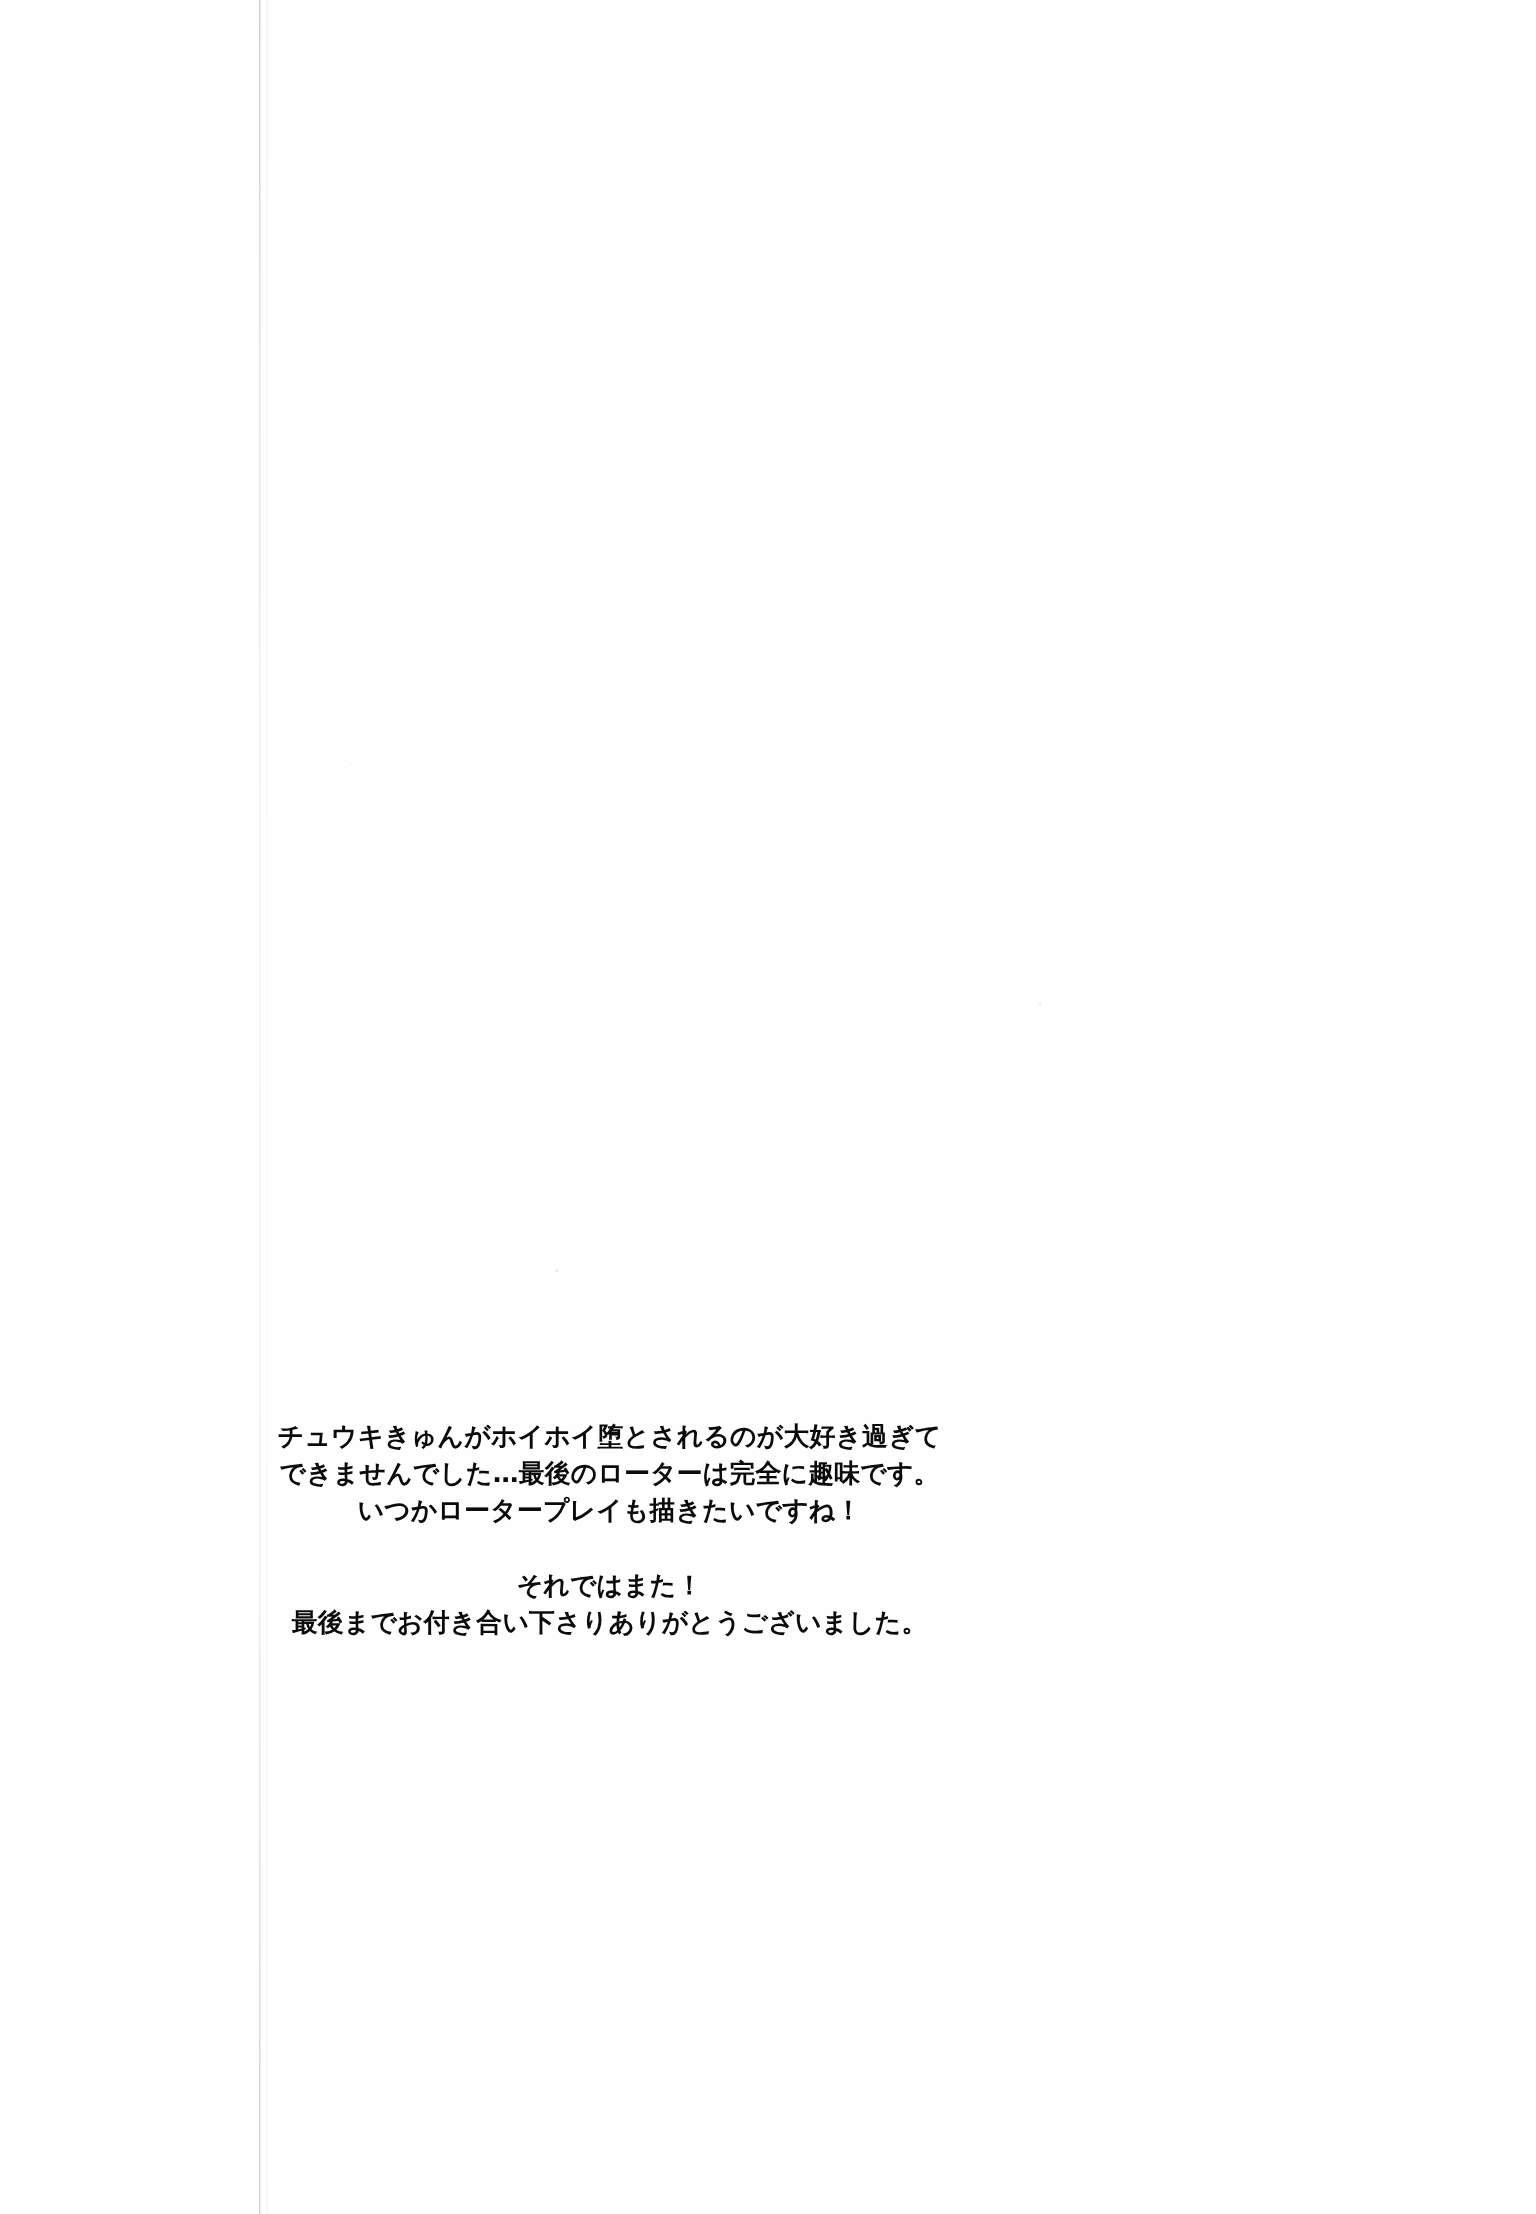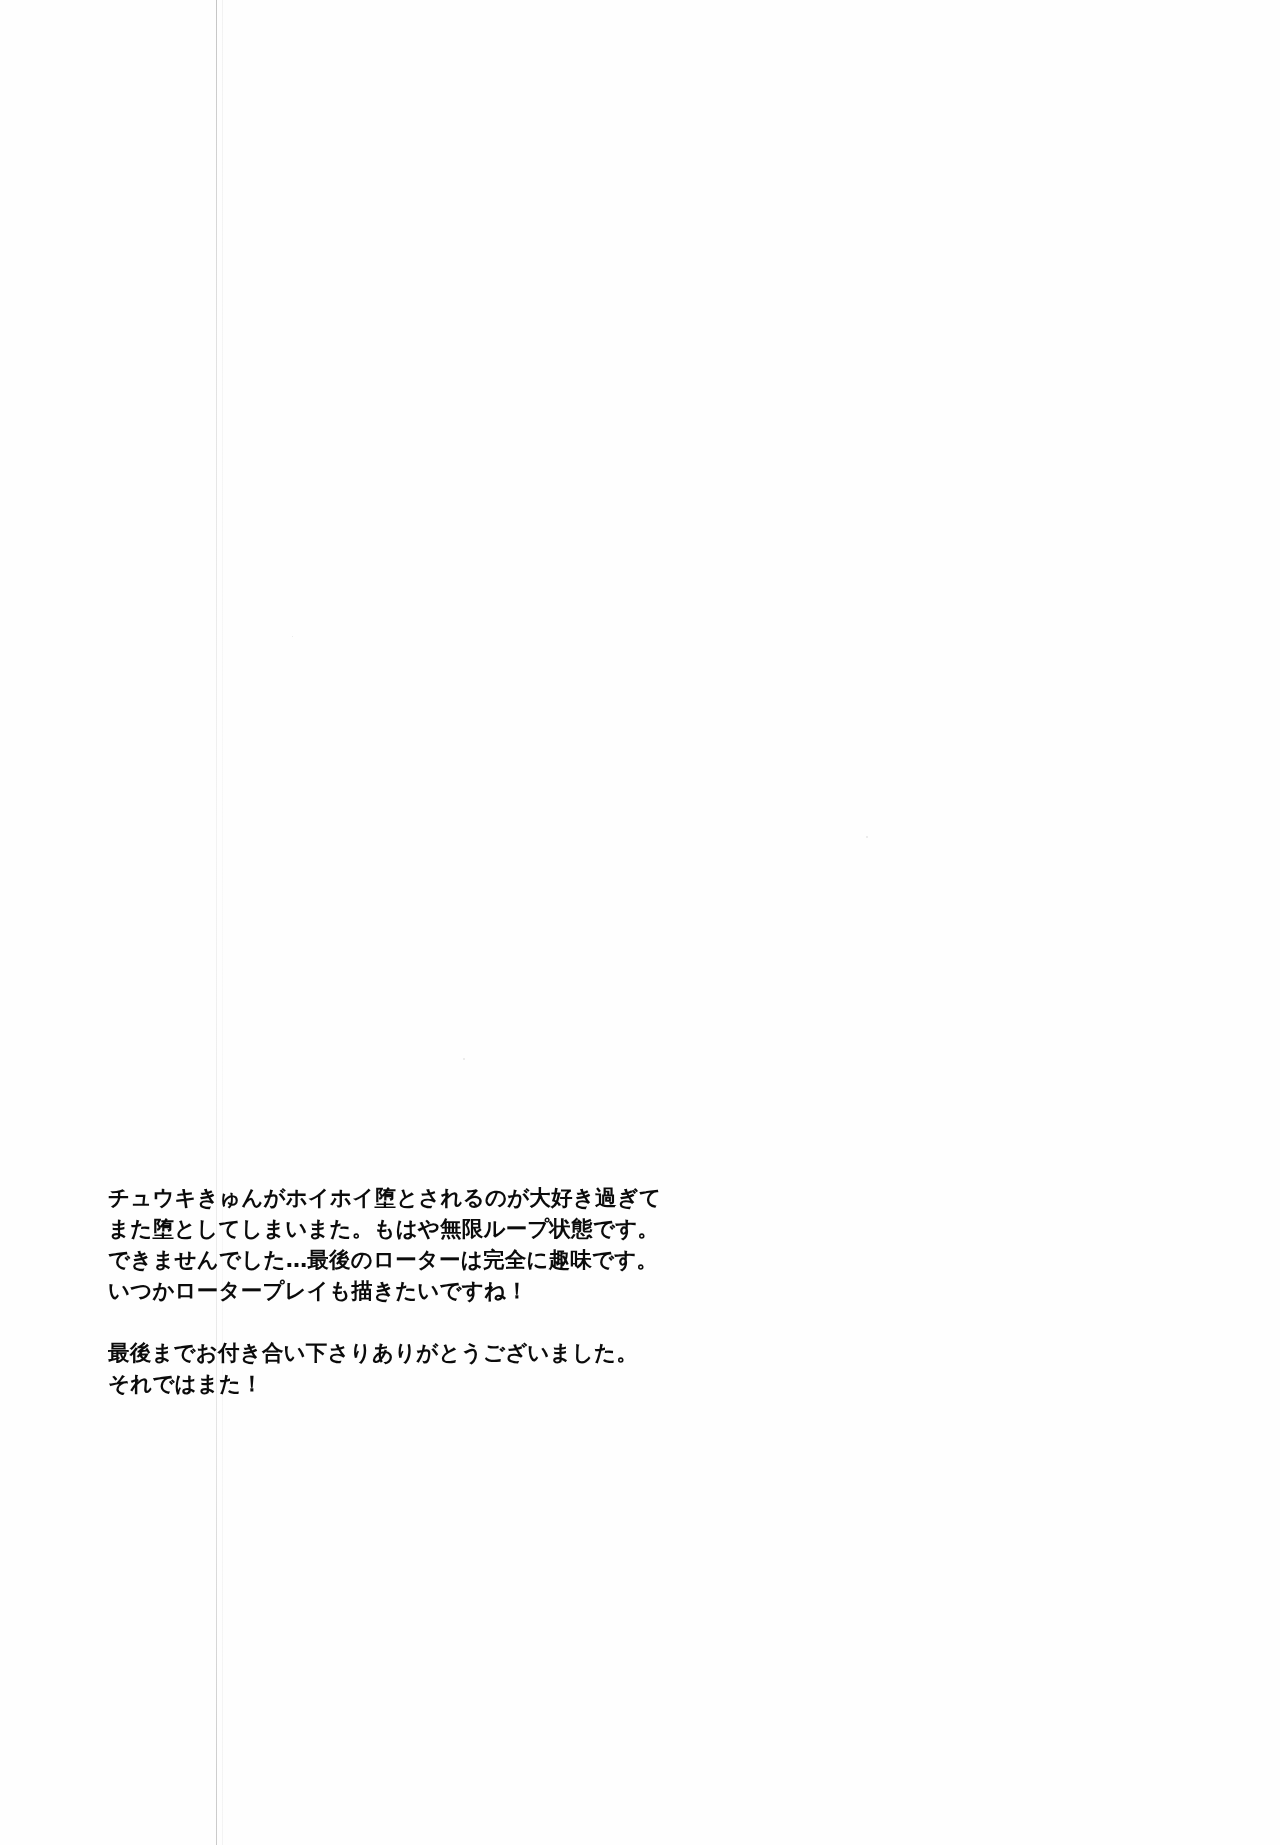--- a/index.html
+++ b/index.html
@@ -13,20 +13,21 @@
     position: relative;
     overflow: hidden;
     font-family: "Liberation Serif", serif;
   }
 
   
   .page {
     position: absolute;
     inset: 0;
     background: #fefefe;
+    text-align: center;
   }
 
   
   .gutter-line {
     position: absolute;
     top: 0;
     left: 216px;
     width: 1px;
     height: 1845px;
     background: linear-gradient(to bottom,
@@ -81,23 +82,22 @@
   <div class="gutter-line"></div>
   <div class="gutter-line second"></div>
 
   <div class="speck" style="left:866px; top:836px; width:2px; height:2px;"></div>
   <div class="speck" style="left:463px; top:1058px; width:2px; height:2px;"></div>
   <div class="speck" style="left:292px; top:636px; width:1px; height:1px;"></div>
 
   <div class="afterword">
     <div class="block">
       <p>チュウキきゅんがホイホイ堕とされるのが大好き過ぎて</p>
-      <p>また堕としてしまいまた。もはや無限ループ状態です。</p>
       <p>できませんでした…最後のローターは完全に趣味です。</p>
       <p>いつかロータープレイも描きたいですね！</p>
     </div>
     <div class="block">
+      <p>それではまた！</p>
       <p>最後までお付き合い下さりありがとうございました。</p>
-      <p>それではまた！</p>
     </div>
   </div>
 
 </div>
 
 </body></html>

